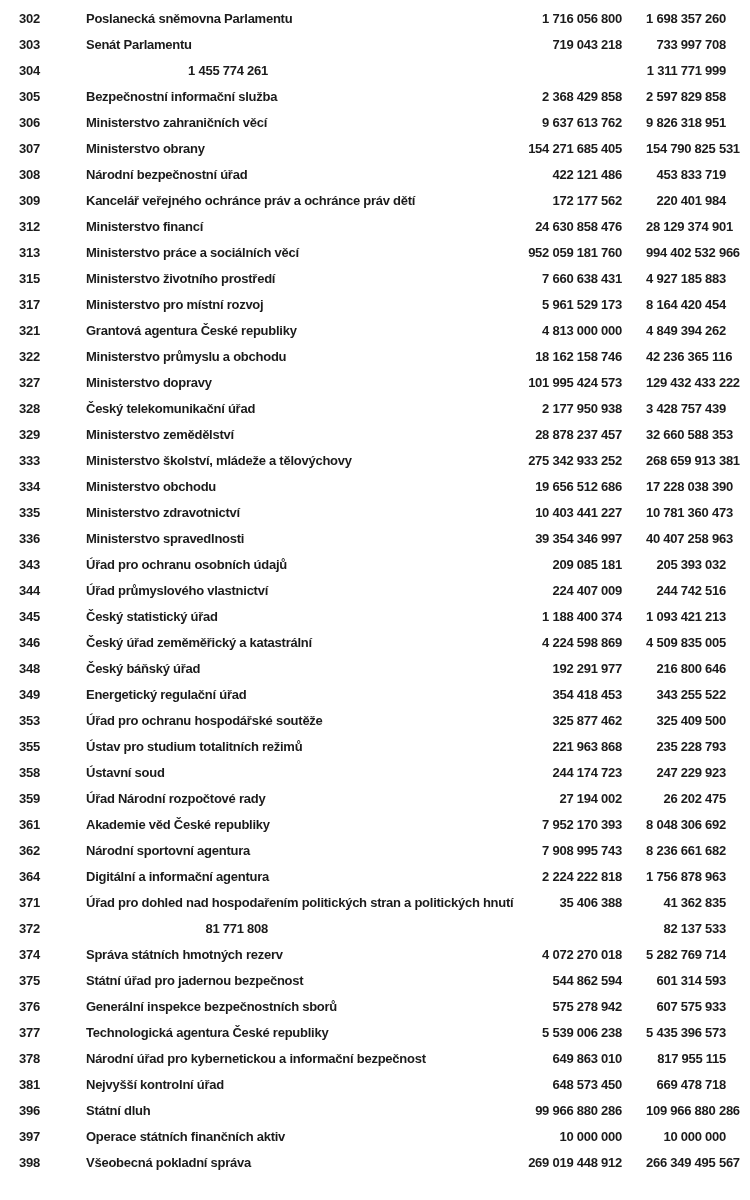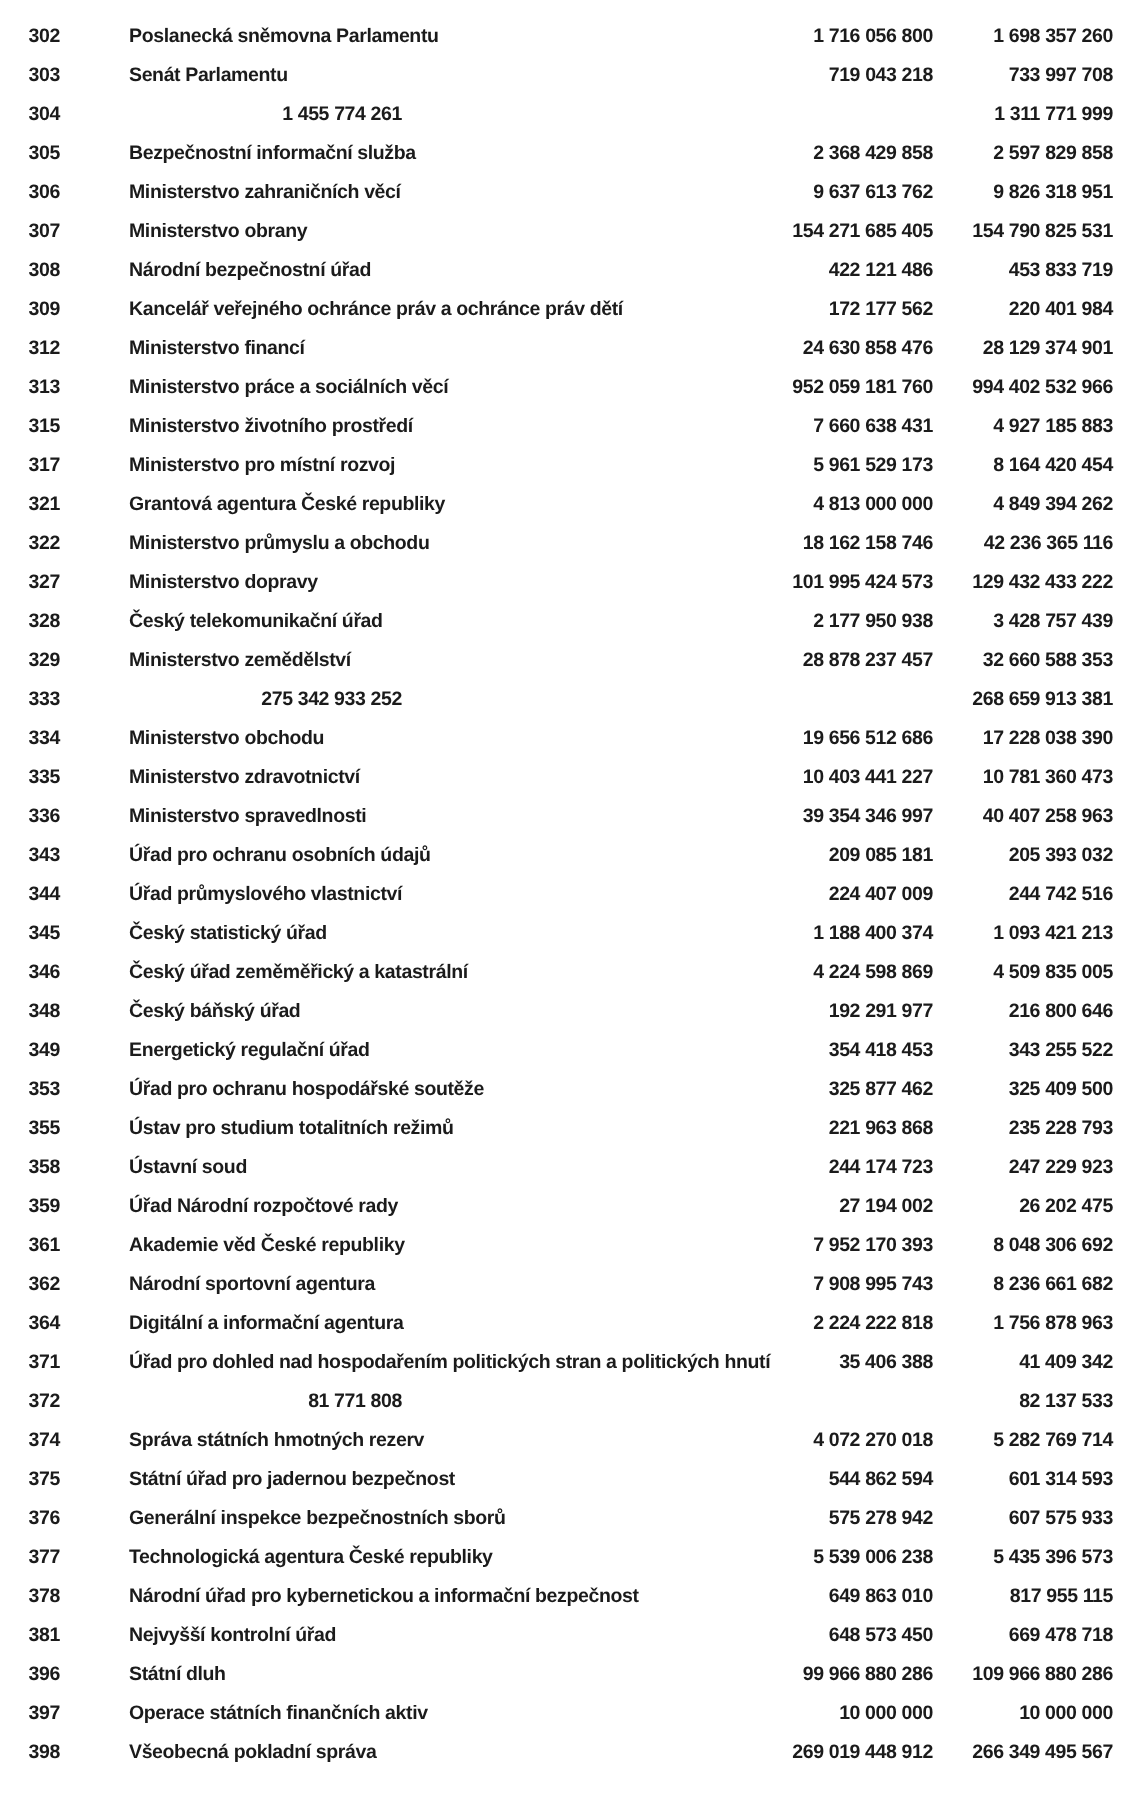--- a/index.html
+++ b/index.html
@@ -18,21 +18,21 @@
     height: 1200px;
     overflow: hidden;
     background: #ffffff;
   }
   .table {
     margin-top: -21px; 
   }
   .row {
     height: 26px;
     display: flex;
-    align-items: flex-end;
+    align-items: center;
     font-size: 13px;
     font-weight: 700;
     letter-spacing: -0.25px;
     white-space: nowrap;
   }
   .cell { overflow: visible; }
   .c-id {
     width: 72px;
     padding-left: 19px;
     flex: 0 0 72px;
@@ -44,21 +44,21 @@
   }
   .c-v1 {
     width: 196px;
     flex: 0 0 196px;
     text-align: right;
     font-variant-numeric: tabular-nums;
   }
   .c-v2 {
     flex: 1 1 auto;
     text-align: right;
-    padding-right: 8px;
+    padding-right: 24px;
     font-variant-numeric: tabular-nums;
     margin-left: 24px;
   }
   .partial { color: #3a3a3a; }
 </style>
 </head>
 <body>
 
 <div class="page">
   <div class="table" id="table">
@@ -163,20 +163,21 @@
     <div class="cell c-v2">3 428 757 439</div>
   </div>
       <div class="row">
     <div class="cell c-id">329</div>
     <div class="cell c-name">Ministerstvo zemědělství</div>
     <div class="cell c-v1">28 878 237 457</div>
     <div class="cell c-v2">32 660 588 353</div>
   </div>
       <div class="row">
     <div class="cell c-id">333</div>
+    <div class="cell c-name">Ministerstvo školství, mládeže a tělovýchovy</div>
     <div class="cell c-v1">275 342 933 252</div>
     <div class="cell c-v2">268 659 913 381</div>
   </div>
       <div class="row">
     <div class="cell c-id">334</div>
     <div class="cell c-name">Ministerstvo obchodu</div>
     <div class="cell c-v1">19 656 512 686</div>
     <div class="cell c-v2">17 228 038 390</div>
   </div>
       <div class="row">
@@ -266,21 +267,21 @@
       <div class="row">
     <div class="cell c-id">364</div>
     <div class="cell c-name">Digitální a informační agentura</div>
     <div class="cell c-v1">2 224 222 818</div>
     <div class="cell c-v2">1 756 878 963</div>
   </div>
       <div class="row">
     <div class="cell c-id">371</div>
     <div class="cell c-name">Úřad pro dohled nad hospodařením politických stran a politických hnutí</div>
     <div class="cell c-v1">35 406 388</div>
-    <div class="cell c-v2">41 409 342</div>
+    <div class="cell c-v2">41 362 835</div>
   </div>
       <div class="row">
     <div class="cell c-id">372</div>
     <div class="cell c-v1">81 771 808</div>
     <div class="cell c-v2">82 137 533</div>
   </div>
       <div class="row">
     <div class="cell c-id">374</div>
     <div class="cell c-name">Správa státních hmotných rezerv</div>
     <div class="cell c-v1">4 072 270 018</div>

